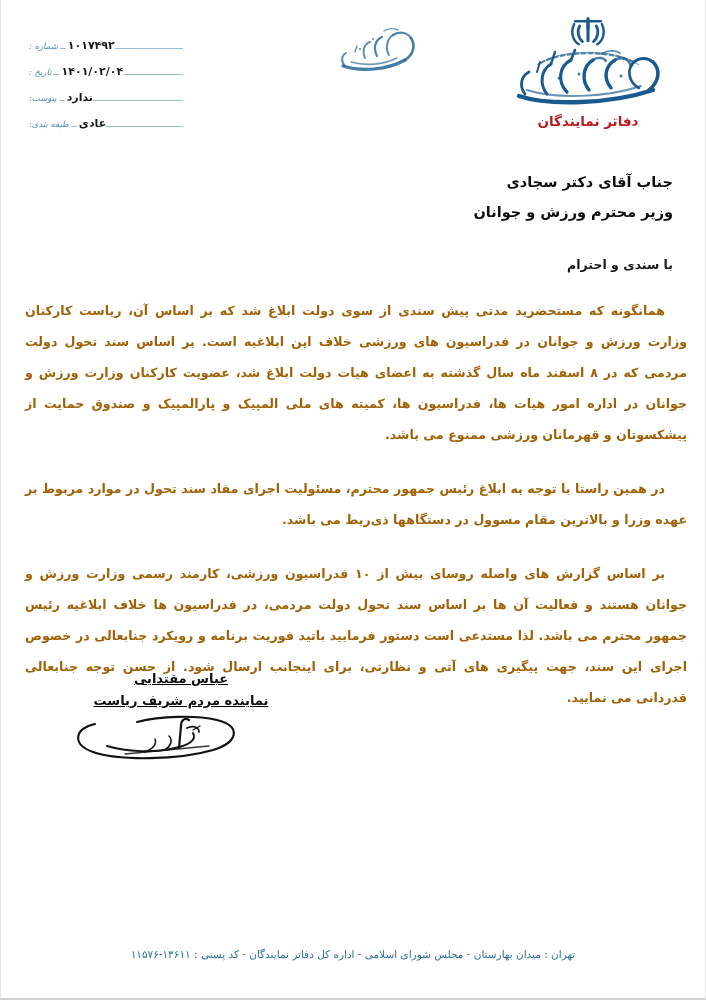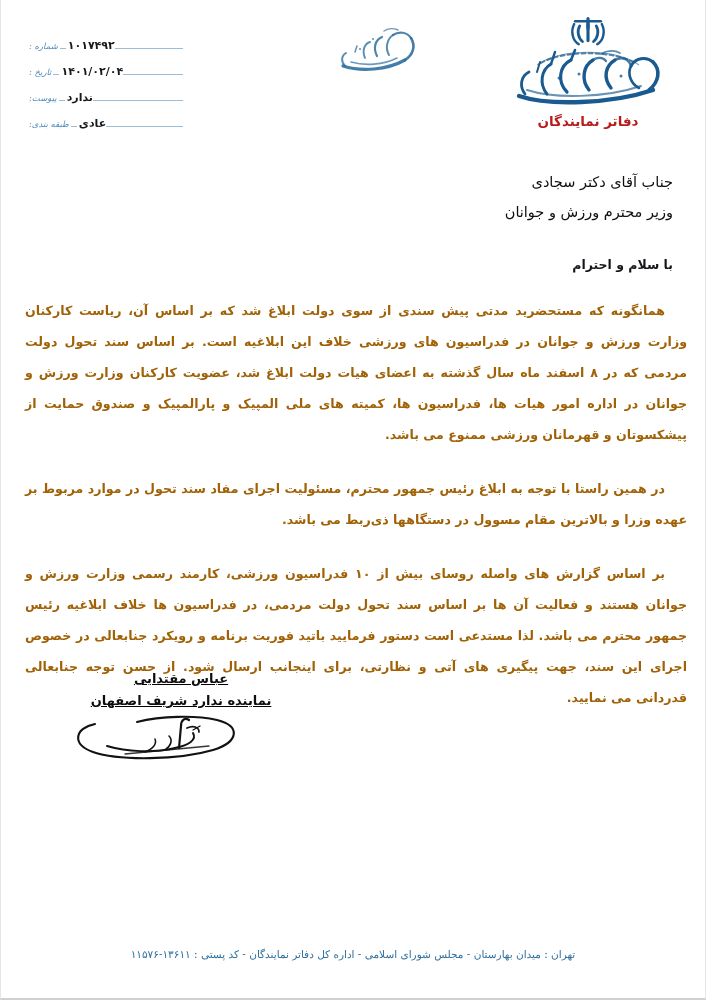--- a/index.html
+++ b/index.html
@@ -118,21 +118,21 @@
     direction: rtl;
     text-align: justify;
   }
   .addressee {
     text-align: right;
     padding-right: 14px;
     margin-top: 12px;
   }
   .addressee div {
     font-size: 14.5px;
-    font-weight: normal;
+    font-weight: bold;
     color: #0d0e10;
     line-height: 30px;
     letter-spacing: -0.2px;
   }
   .salutation {
     text-align: right;
     padding-right: 14px;
     margin-top: 30px;
     font-size: 12.5px;
     font-weight: bold;
@@ -297,30 +297,30 @@
     </div>
   </div>
 
   <div class="body-area">
 
     <div class="addressee">
       <div>جناب آقای دکتر سجادی</div>
       <div>وزیر محترم ورزش و جوانان</div>
     </div>
 
-    <div class="salutation">با سلام و احترام</div>
+    <div class="salutation">با سندی و احترام</div>
 
     <p class="para">همانگونه که مستحضرید مدتی پیش سندی از سوی دولت ابلاغ شد که بر اساس آن، ریاست کارکنان وزارت ورزش و جوانان در فدراسیون های ورزشی خلاف این ابلاغیه است. بر اساس سند تحول دولت مردمی که در ۸ اسفند ماه سال گذشته به اعضای هیات دولت ابلاغ شد، عضویت کارکنان وزارت ورزش و جوانان در اداره امور هیات ها، فدراسیون ها، کمیته های ملی المپیک و پارالمپیک و صندوق حمایت از پیشکسوتان و قهرمانان ورزشی ممنوع می باشد.</p>
     <p class="para">در همین راستا با توجه به ابلاغ رئیس جمهور محترم، مسئولیت اجرای مفاد سند تحول در موارد مربوط بر عهده وزرا و بالاترین مقام مسوول در دستگاهها ذی‌ربط می باشد.</p>
     <p class="para">بر اساس گزارش های واصله روسای بیش از ۱۰ فدراسیون ورزشی، کارمند رسمی وزارت ورزش و جوانان هستند و فعالیت آن ها بر اساس سند تحول دولت مردمی، در فدراسیون ها خلاف ابلاغیه رئیس جمهور محترم می باشد. لذا مستدعی است دستور فرمایید باتید فوریت برنامه و رویکرد جنابعالی در خصوص اجرای این سند، جهت پیگیری های آتی و نظارتی، برای اینجانب ارسال شود. از حسن توجه جنابعالی قدردانی می نمایید.</p>
   </div>
 
   <div class="signature">
     <div class="sig-name">عباس مقتدایی</div>
-    <div class="sig-role">نماینده ندارد شریف اصفهان</div>
+    <div class="sig-role">نماینده مردم شریف ریاست</div>
     <div class="sig-mark">
       <svg viewBox="0 0 240 64" width="240" height="64" aria-hidden="true">
         <g fill="none" stroke="#111214" stroke-linecap="round" stroke-linejoin="round">
           <path d="M34 18 C14 22, 10 38, 32 46 C58 55, 118 54, 152 44
                    C178 36, 180 20, 156 14 C134 9, 100 10, 76 16" stroke-width="2.1"></path>
           <path d="M46 40 C66 46, 92 47, 114 42 C128 39, 136 34, 132 27" stroke-width="2"></path>
           <path d="M118 42 L120 20 C120 14, 124 11, 128 14" stroke-width="2.2"></path>
           <path d="M126 22 C132 19, 138 21, 138 26" stroke-width="1.7"></path>
           <path d="M104 44 C110 40, 112 34, 108 30" stroke-width="1.6"></path>
           <path d="M84 46 C92 43, 96 38, 94 33" stroke-width="1.5"></path>

